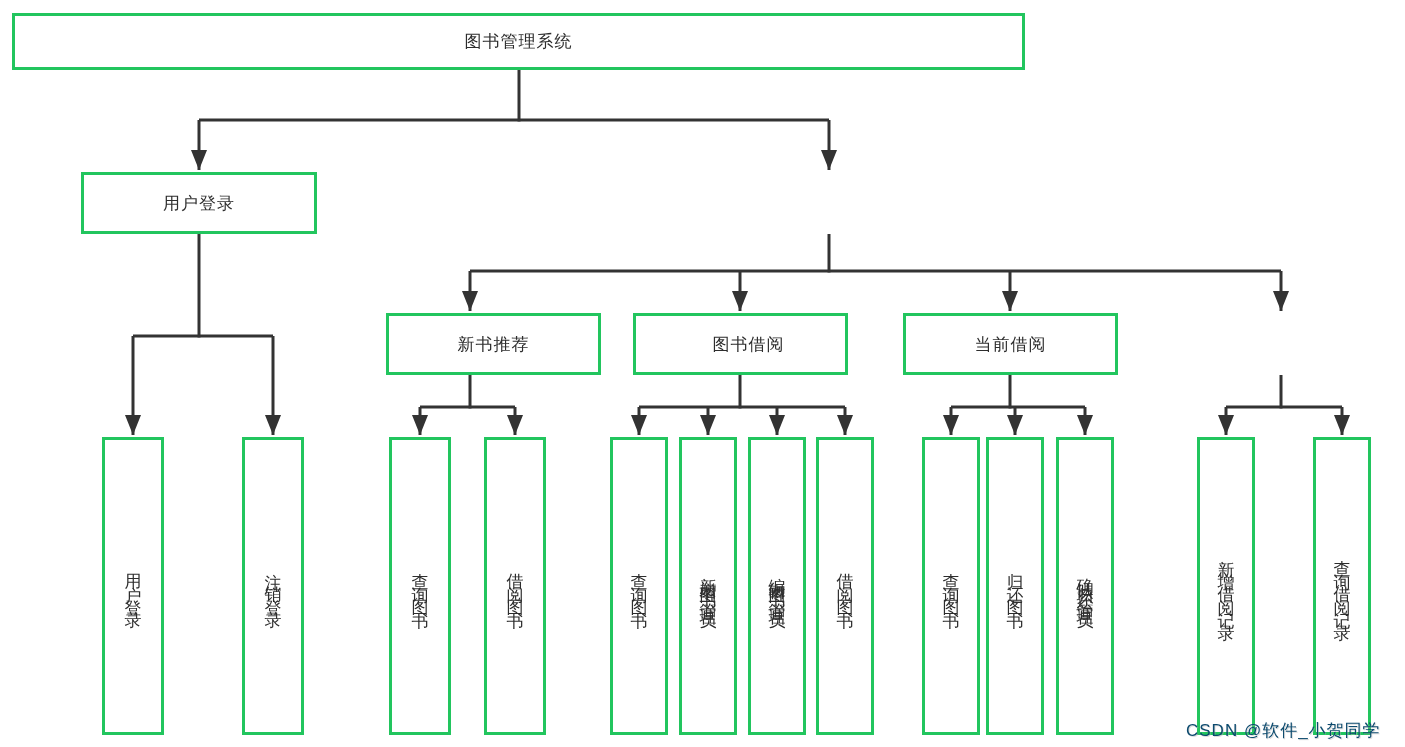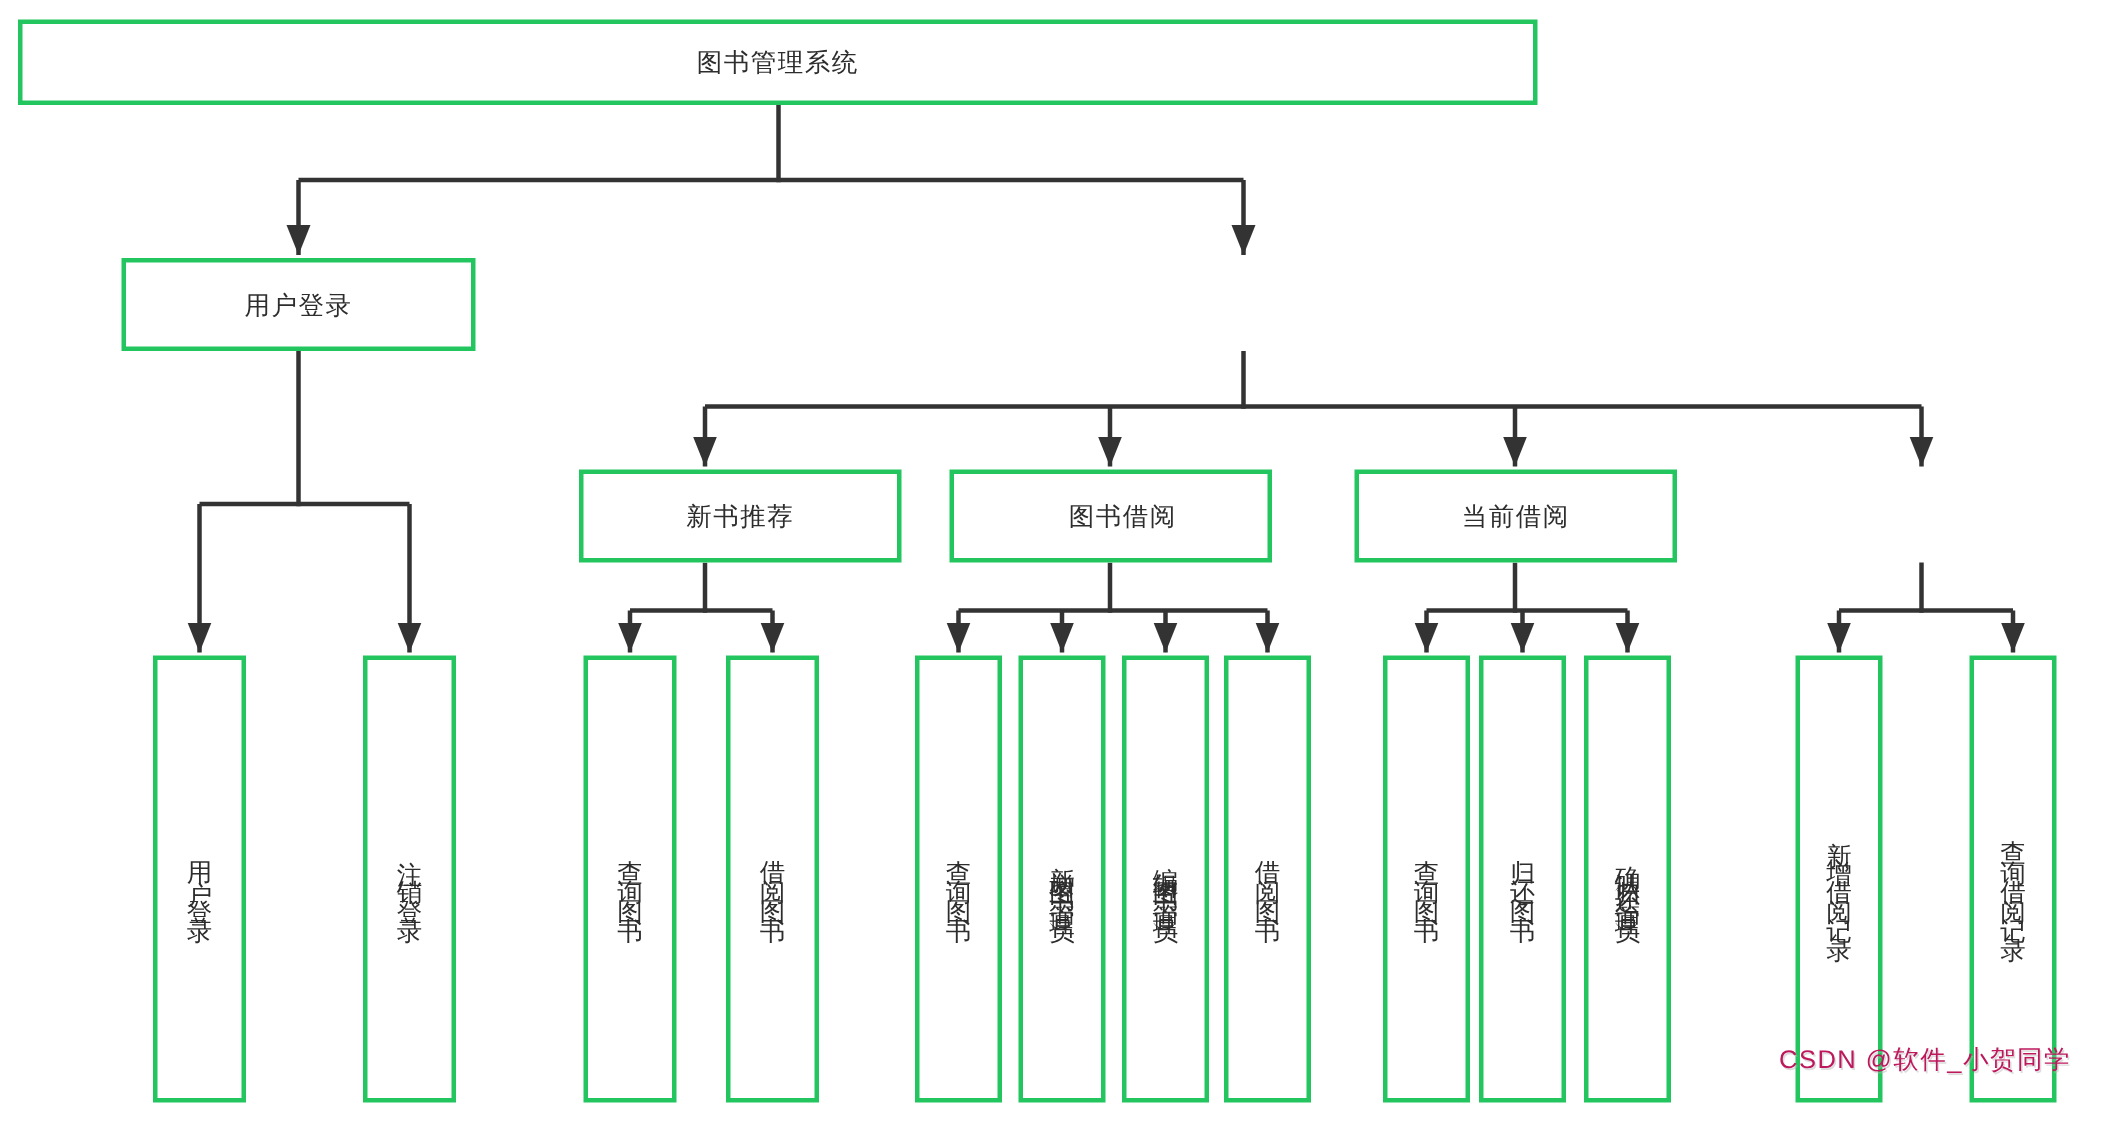--- a/index.html
+++ b/index.html
@@ -62,24 +62,24 @@
   .lf-b1 { left: 389px; }  .lf-b2 { left: 484px; }
   .lf-c1 { left: 610px; }  .lf-c2 { left: 679px; }
   .lf-c3 { left: 748px; }  .lf-c4 { left: 816px; }
   .lf-d1 { left: 922px; }  .lf-d2 { left: 986px; }
   .lf-d3 { left: 1056px; }
   .lf-e1 { left: 1197px; } .lf-e2 { left: 1313px; }
   
   .watermark {
     position: absolute;
     left: 1186px;
-    top: 695px;
+    top: 719px;
     z-index: 5;
     font-size: 17px;
-    color: #be185d;
+    color: #0c4a6e;
     letter-spacing: 1px;
     text-shadow: 1px 1px 0 rgba(180,180,180,0.45);
     white-space: nowrap;
   }
 </style>
 </head>
 <body>
 
 <div id="canvas">
 

